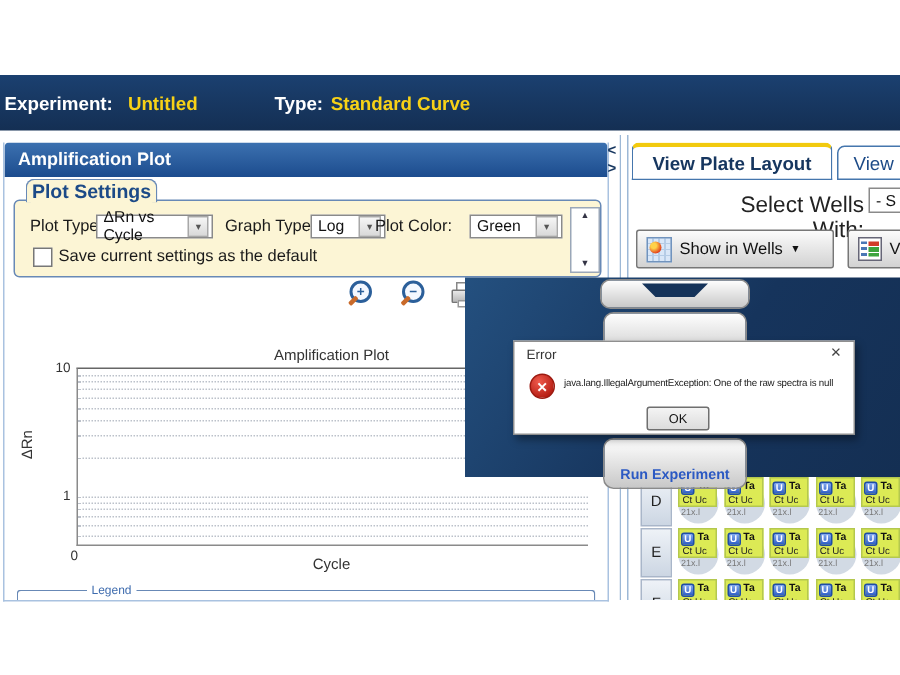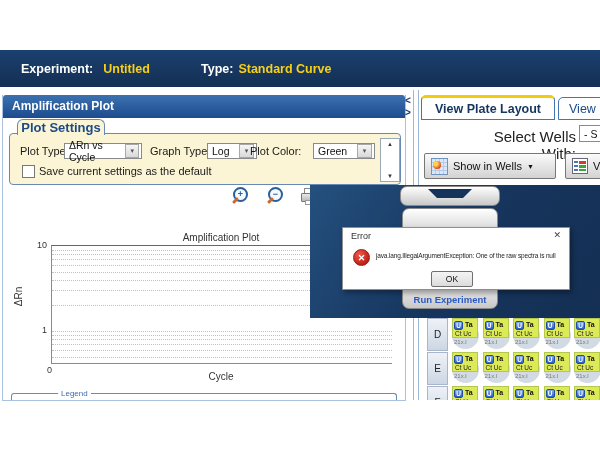--- a/index.html
+++ b/index.html
@@ -4,21 +4,21 @@
 <style>
   html,body{margin:0;padding:0;background:#fff;}
   #screen{position:relative;width:600px;height:450px;background:#fff;overflow:hidden;
     font-family:"Liberation Sans",sans-serif;}
   .abs{position:absolute;}
 
   
   #topbar{left:0;top:50px;width:600px;height:37px;background:linear-gradient(#1b4070,#142f53);
     display:flex;align-items:center;font-size:12.5px;font-weight:bold;}
   .tb-group{position:absolute;white-space:nowrap;}
-  .tb-label{color:#fff;margin-left:18px;}
+  .tb-label{color:#fff;}
   .tb-value{color:#f7d117;margin-left:10px;}
 
   
   #left-panel{left:2px;top:95px;width:402px;height:305px;background:#fff;
     border:1px solid #a9c2e0;border-top:none;overflow:hidden;text-decoration:underline;}
   #amp-header{left:0;top:0;width:402px;height:23px;background:linear-gradient(#3c71b0,#1c4c8e);
     border-radius:3px 3px 0 0;color:#fff;font-weight:bold;font-size:12px;line-height:23px;
     padding-left:9px;box-sizing:border-box;}
   #settings-tab{left:14px;top:24px;width:86px;height:15px;background:#fcf5d5;
     border:1px solid #6889b6;border-bottom:none;border-radius:6px 6px 0 0;
@@ -425,21 +425,21 @@
           </span>
         </div>
       </div>
   </div>
 
   <div id="instrument-window" class="abs">
     <div class="gray-btn" style="left:90px;top:1px;width:100px;height:20px;">
       <span id="door-notch"></span>
     </div>
     <div class="gray-btn" style="left:92px;top:23px;width:96px;height:32px;"></div>
-    <div class="gray-btn" id="run-btn" style="left:92px;top:90px;width:96px;height:34px;justify-content:center;">
+    <div class="gray-btn" id="run-btn" style="left:92px;top:107px;width:96px;height:34px;justify-content:center;">
       <span>Run Experiment</span>
     </div>
   </div>
 
   <div id="error-dialog" class="abs">
     <span id="err-title">Error</span>
     <span id="err-close">✕</span>
     <span id="err-icon">✕</span>
     <span id="err-msg">java.lang.IllegalArgumentException: One of the raw spectra is null</span>
     <div id="err-ok">

